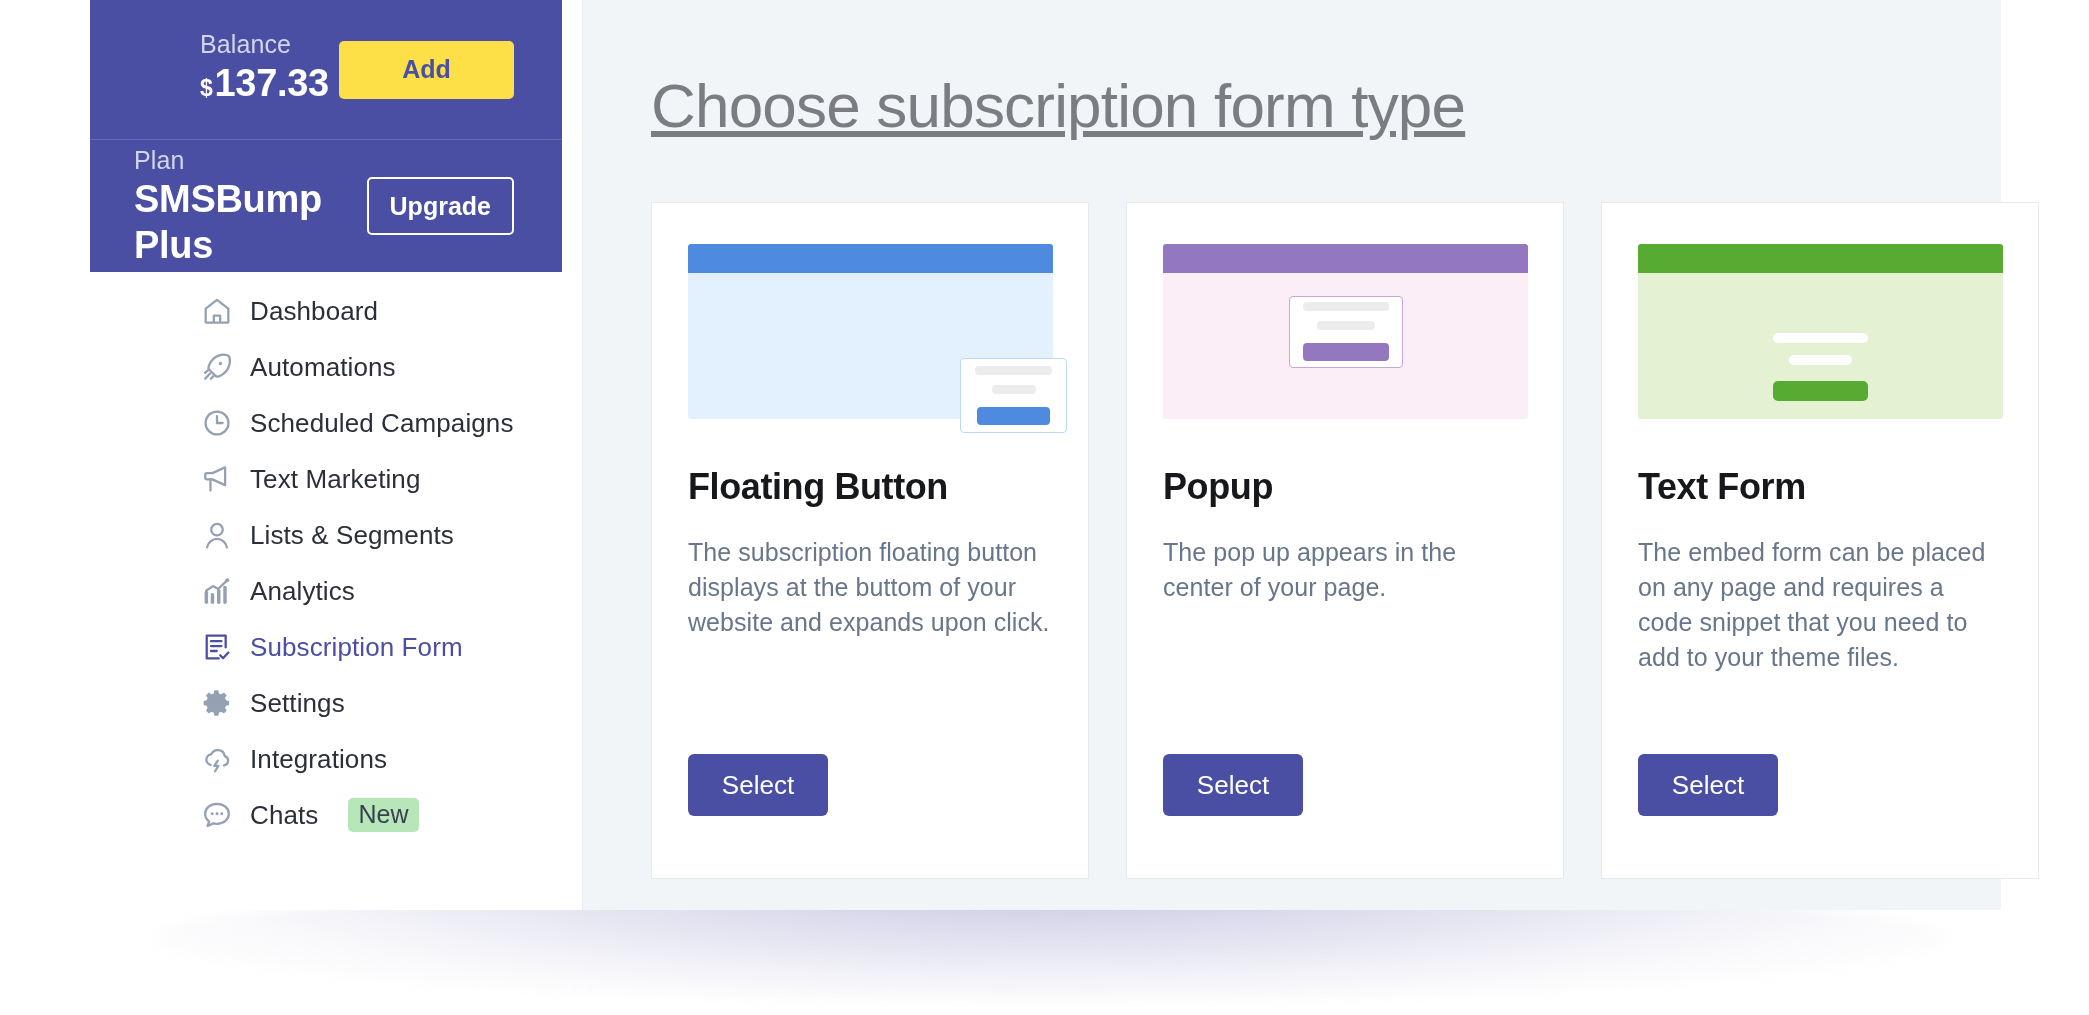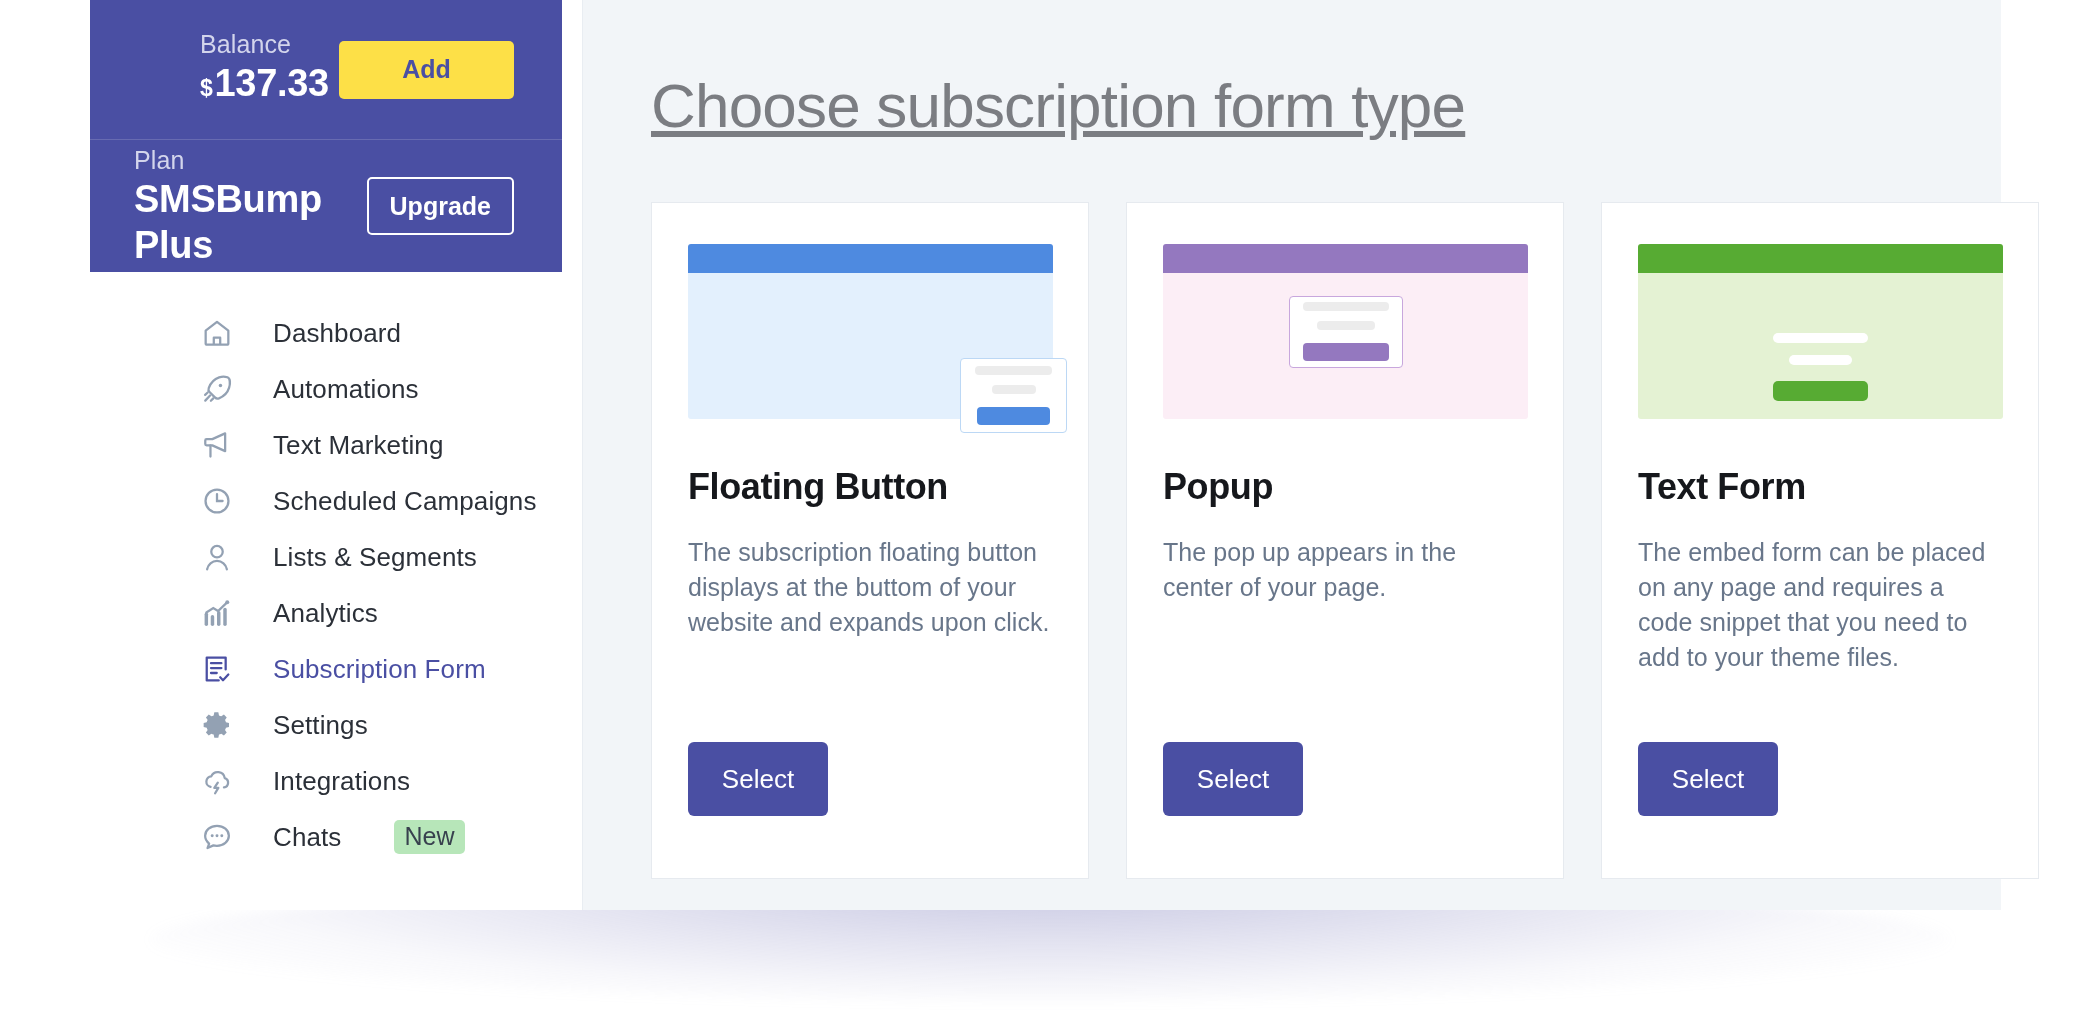--- a/index.html
+++ b/index.html
@@ -102,25 +102,25 @@
     font-family: inherit;
     font-size: 25px;
     font-weight: bold;
     cursor: pointer;
   }
 
   
   #nav { padding-top: 22px; }
   .nav-item {
     display: flex;
-    align-items: flex-end;
+    align-items: flex-start;
     height: 56px;
     padding-left: 110px;
     cursor: pointer;
-    gap: 39px;
+    gap: 16px;
   }
   .nav-ico {
     width: 34px;
     height: 34px;
     flex: 0 0 34px;
     display: flex;
     align-items: center;
     justify-content: center;
     color: #93a1b3;
   }
@@ -275,21 +275,21 @@
     max-width: 370px;
   }
 
   .card-spacer { flex: 1 1 auto; }
 
   .btn-select {
     background: #4a4fa3;
     color: #ffffff;
     border: none;
     border-radius: 6px;
-    height: 74px;
+    height: 62px;
     min-width: 140px;
     padding: 0 26px;
     align-self: flex-start;
     font-family: inherit;
     font-size: 26px;
     cursor: pointer;
     margin-bottom: 62px;
   }
 </style>
 </head>
@@ -339,35 +339,35 @@
             <svg viewBox="0 0 24 24" fill="none" stroke="currentColor" stroke-width="1.7" stroke-linejoin="round" stroke-linecap="round">
               <path d="M13.6 3.3c3.4-1 6.4-.3 7.1.5.8.8 1.4 3.8.4 7.2-1 3.3-4 6.6-7.7 8-1.2.4-2.2.1-3-.7l-4-4c-.8-.8-1-1.9-.6-3 1.4-3.8 4.6-6.9 7.8-8z"></path>
               <circle cx="14.6" cy="9.4" r="1.3" fill="currentColor" stroke="none"></circle>
               <path d="M6.8 16.9 3.2 20.7M5 14.6l-1.9 1.8M9.2 19l-1.8 1.8"></path>
             </svg>
           </span>
           <span class="nav-label">Automations</span>
         </div>
         <div class="nav-item">
           <span class="nav-ico">
+            <svg viewBox="0 0 24 24" fill="none" stroke="currentColor" stroke-width="1.7" stroke-linecap="round">
+              <circle cx="12" cy="12" r="8.6"></circle>
+              <path d="M12 6.8V12h4.2"></path>
+            </svg>
+          </span>
+          <span class="nav-label">Scheduled Campaigns</span>
+        </div>
+        <div class="nav-item">
+          <span class="nav-ico">
             <svg viewBox="0 0 24 24" fill="none" stroke="currentColor" stroke-width="1.7" stroke-linejoin="round" stroke-linecap="round">
               <path d="M4.2 7.6h4.3l9.6-4.3v13.3L8.5 12.3H4.2a1 1 0 0 1-1-1V8.6a1 1 0 0 1 1-1z"></path>
               <path d="M7.1 12.3v8.4"></path>
             </svg>
           </span>
           <span class="nav-label">Text Marketing</span>
-        </div>
-        <div class="nav-item">
-          <span class="nav-ico">
-            <svg viewBox="0 0 24 24" fill="none" stroke="currentColor" stroke-width="1.7" stroke-linecap="round">
-              <circle cx="12" cy="12" r="8.6"></circle>
-              <path d="M12 6.8V12h4.2"></path>
-            </svg>
-          </span>
-          <span class="nav-label">Scheduled Campaigns</span>
         </div>
         <div class="nav-item">
           <span class="nav-ico">
             <svg viewBox="0 0 24 24" fill="none" stroke="currentColor" stroke-width="1.7" stroke-linecap="round">
               <circle cx="12" cy="8" r="4.3"></circle>
               <path d="M4.6 21.2a7.5 7.5 0 0 1 14.8 0"></path>
             </svg>
           </span>
           <span class="nav-label">Lists &amp; Segments</span>
         </div>

